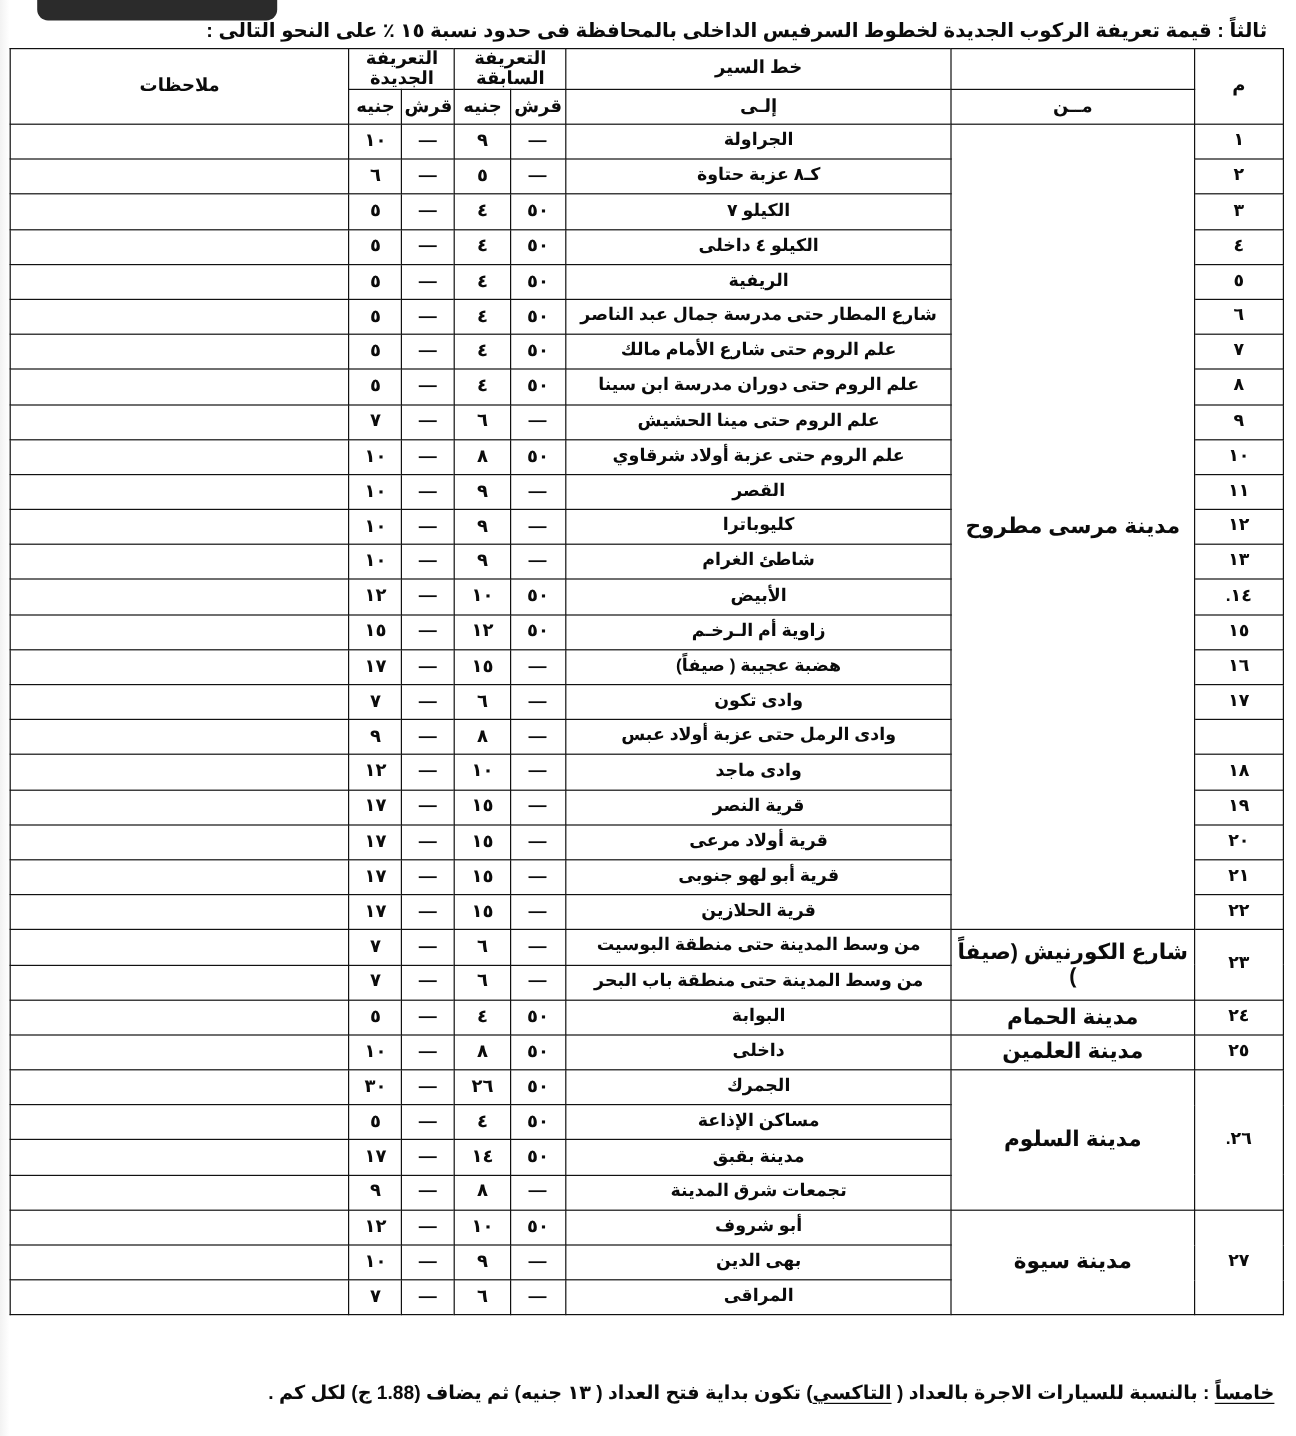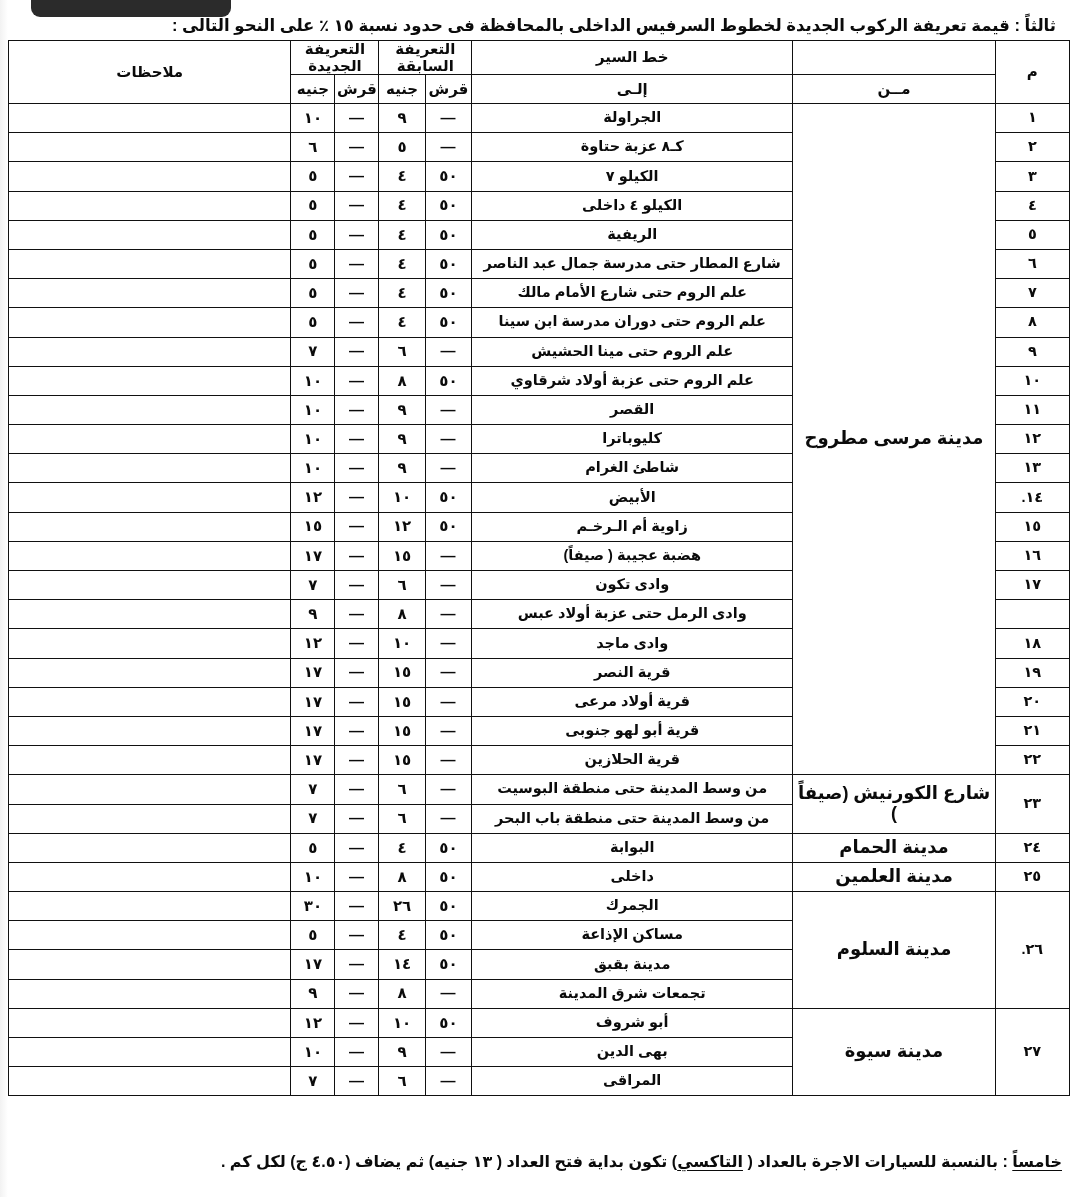--- a/index.html
+++ b/index.html
@@ -460,17 +460,17 @@
             <td class="val">—</td>
             <td class="val">٧</td>
             <td class="notes-cell"></td>
           </tr>
         </tbody>
     </table>
   </div>
 
   <div class="footer">
     <p>
-      <span class="u">خامساً</span><span> : بالنسبة للسيارات الاجرة بالعداد ( </span><span class="u">التاكسي</span><span>) تكون بداية فتح العداد ( ١٣   جنيه)  ثم يضاف (٤.٥٠ ج) لكل كم .</span>
+      <span class="u">خامساً</span><span> : بالنسبة للسيارات الاجرة بالعداد ( </span><span class="u">التاكسي</span><span>) تكون بداية فتح العداد ( ١٣   جنيه)  ثم يضاف (1.88 ج) لكل كم .</span>
     </p>
   </div>
 
 </div>
 
 </body></html>

